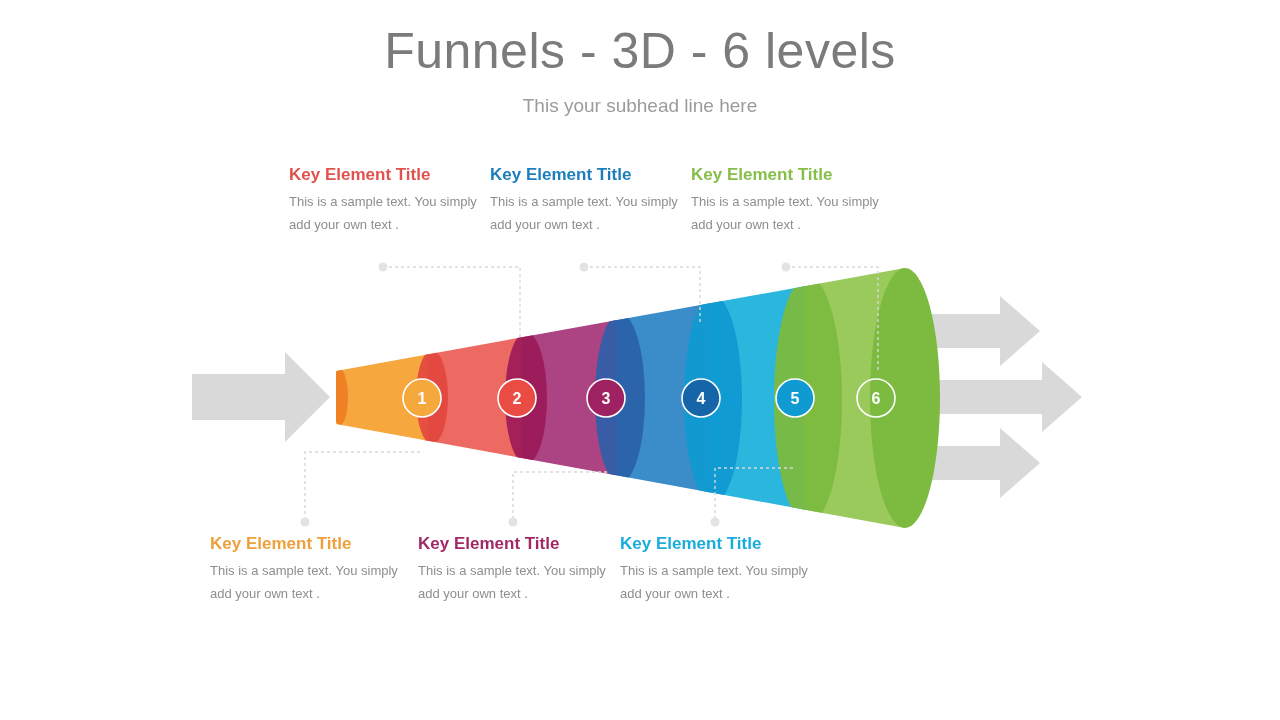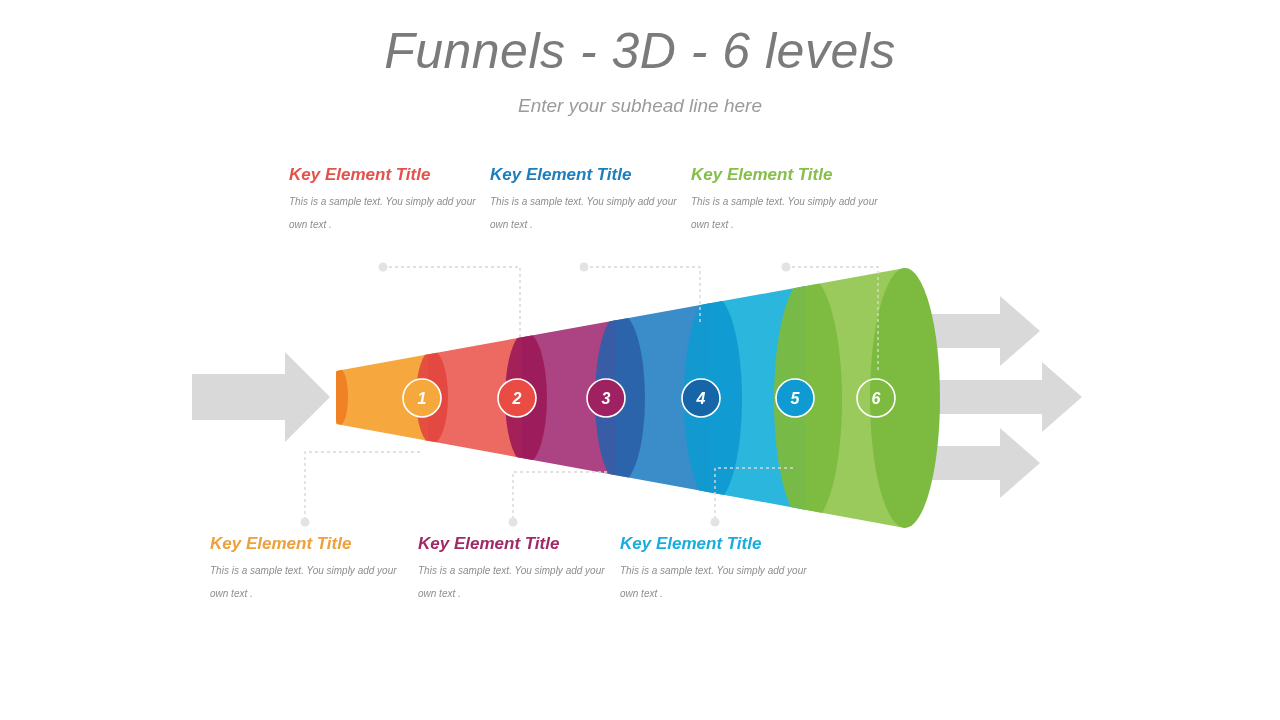--- a/index.html
+++ b/index.html
@@ -14,21 +14,20 @@
     overflow: hidden;
     position: relative;
   }
 
   #slide {
     position: absolute;
     left: 0; top: 0;
     width: 1120px;
     height: 720px;
     background: #ffffff;
-    font-style: italic;
   }
 
   
   #title {
     position: absolute;
     left: 0;
     top: 22px;
     width: 1280px;
     text-align: center;
     font-size: 50px;
@@ -55,21 +54,21 @@
     width: 190px;
   }
   .label-title {
     font-size: 17px;
     font-weight: bold;
     line-height: 22px;
     margin-bottom: 4px;
     white-space: nowrap;
   }
   .label-body {
-    font-size: 10px;
+    font-size: 13px;
     line-height: 23px;
     color: #8e8e8e;
     font-weight: 400;
   }
 
   
   #label-1 { left: 289px; top: 164px; }
   #label-2 { left: 490px; top: 164px; }
   #label-3 { left: 691px; top: 164px; }
   
@@ -91,21 +90,21 @@
     font-weight: bold;
     fill: #ffffff;
   }
 </style>
 </head>
 <body>
 
 <div id="slide">
 
   <div id="title" style="color: rgb(123, 123, 123);">Funnels - 3D - 6 levels</div>
-  <div id="subtitle" style="color: rgb(155, 155, 155);">Enter your subhead line here</div>
+  <div id="subtitle" style="color: rgb(155, 155, 155);">This your subhead line here</div>
 
   <svg id="art" viewBox="0 0 1280 720">
     <defs>
 
       <clipPath id="coneClip">
         <path d="M 336 371 L 336 424 L 905 528 L 905 268 Z"></path>
       </clipPath>
     </defs>
 
     <g>

